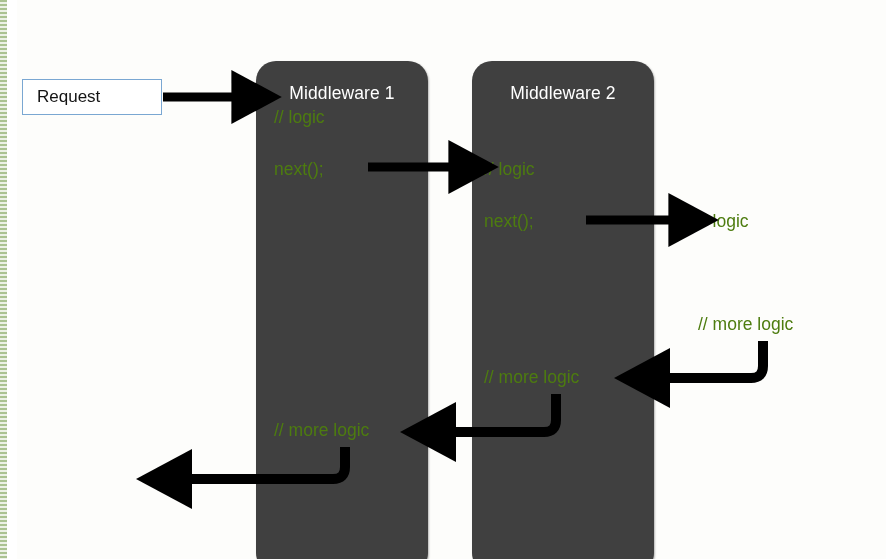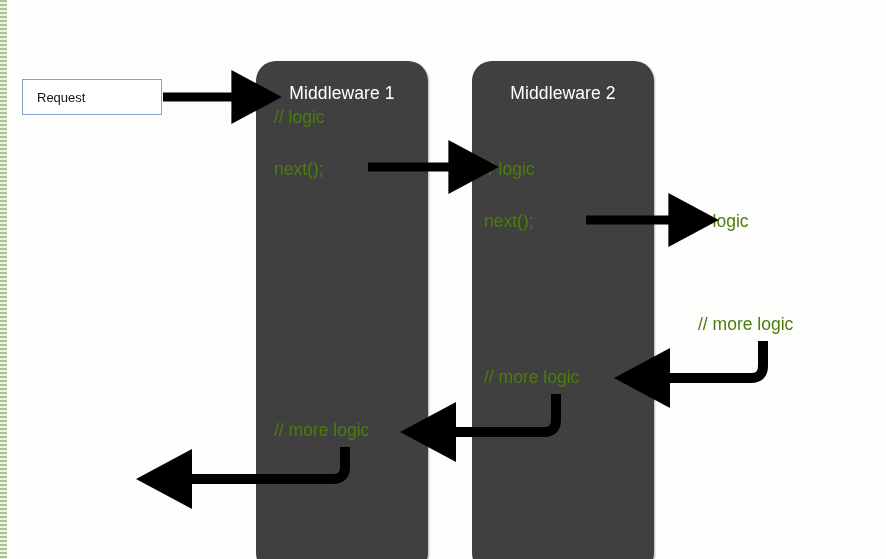--- a/index.html
+++ b/index.html
@@ -61,21 +61,21 @@
   
   .endpoint {
     position: absolute;
     background: #ffffff;
     border: 1.5px solid #7aa7d2;
     box-sizing: border-box;
     display: flex;
     align-items: center;
     padding-left: 14px;
     color: #141414;
-    font-size: 13px;
+    font-size: 17px;
   }
 
   
   svg.arrows {
     position: absolute;
     left: 0; top: 0;
     width: 886px;
     height: 559px;
     pointer-events: none;
   }

